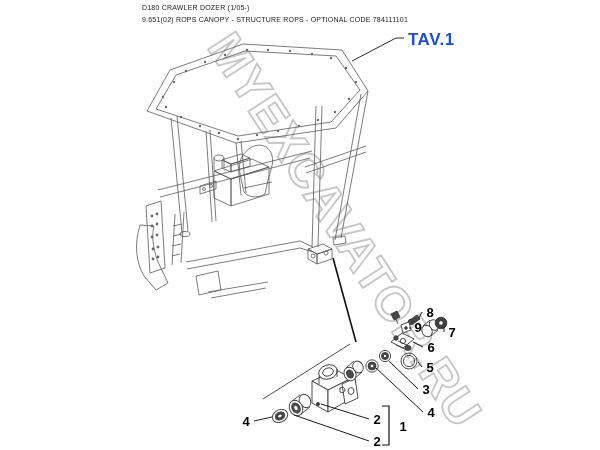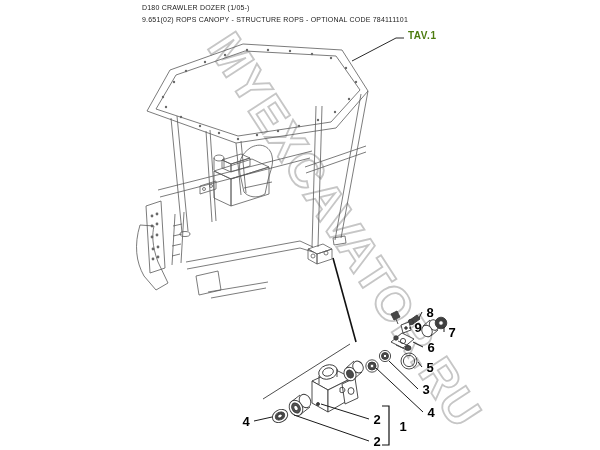--- a/index.html
+++ b/index.html
@@ -7,22 +7,22 @@
     width:600px;height:450px;background:#ffffff;position:relative;
     font-family:"Liberation Sans", sans-serif;overflow:hidden;
   }
   .hdr{
     position:absolute;left:142px;color:#1c1c1c;font-size:7px;
     letter-spacing:0.2px;white-space:nowrap;
   }
   #hdr1{top:4px;}
   #hdr2{top:16px;}
   .tav{
-    position:absolute;left:408px;top:30px;font-size:10px;font-weight:bold;
-    color:#4d7c0f;letter-spacing:0.5px;
+    position:absolute;left:408px;top:30px;font-size:17px;font-weight:bold;
+    color:#1d4ed8;letter-spacing:0.5px;
   }
   .watermark{
     position:absolute;left:345px;top:230px;
     transform:translate(-50%,-50%) rotate(57deg);
     transform-origin:center;
     font-size:48px;font-weight:bold;white-space:nowrap;
     color:rgba(255,255,255,0);
     -webkit-text-stroke:1.8px #c6c6c6;
     text-stroke:1.8px #c6c6c6;
     letter-spacing:1px;

